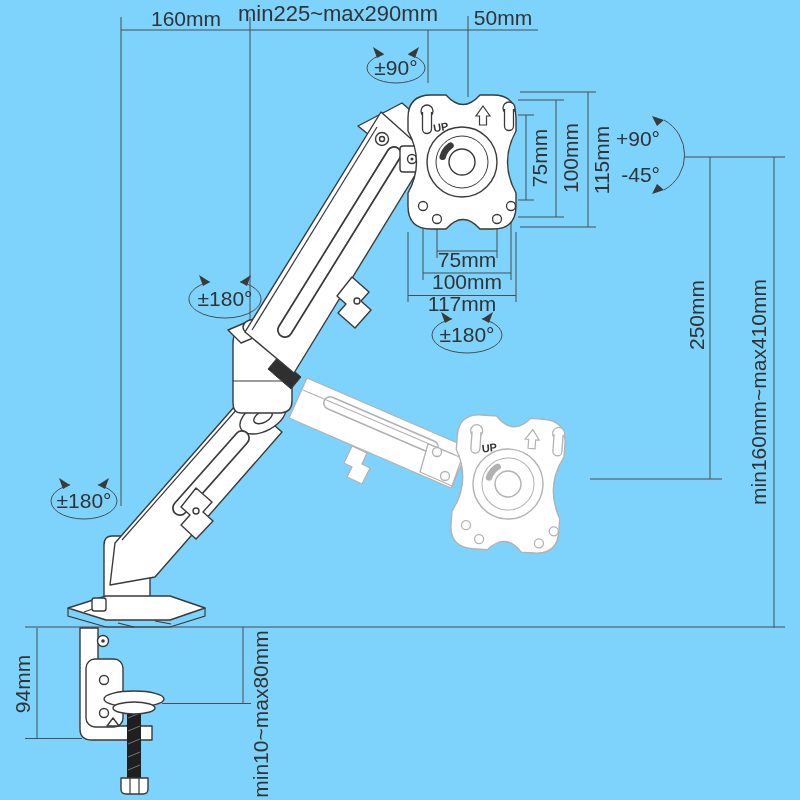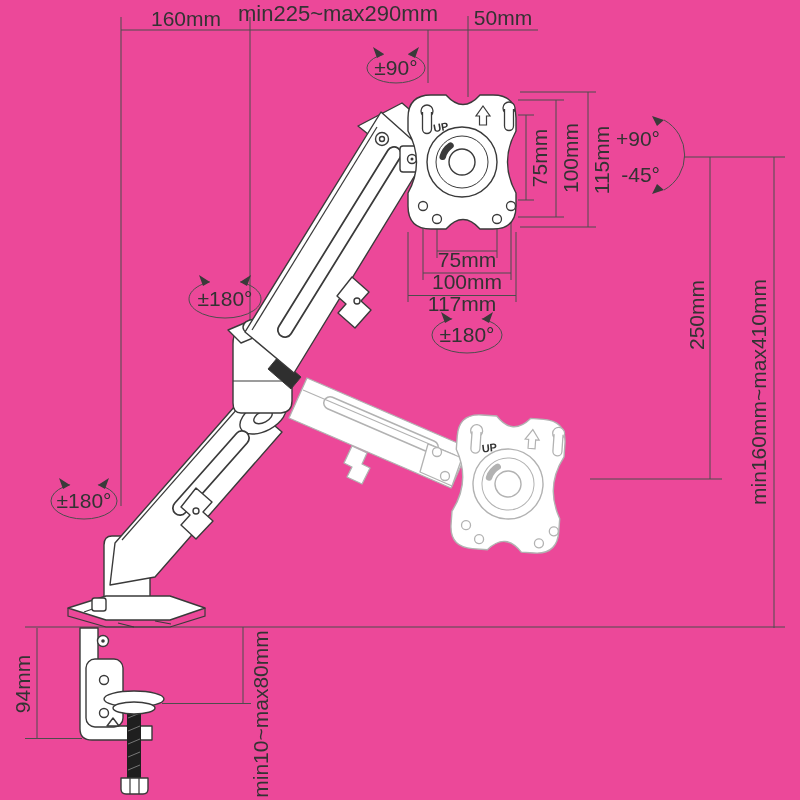--- a/index.html
+++ b/index.html
@@ -1,16 +1,16 @@
 <!DOCTYPE html>
 <html><head>
 <meta charset="utf-8">
 <style>
   html,body{margin:0;padding:0;background:#ffffff;}
-  .stage{width:800px;height:800px;background:#ec4899;position:relative;overflow:hidden;}
+  .stage{width:800px;height:800px;background:#7dd3fc;position:relative;overflow:hidden;}
   svg{display:block;}
   text{font-family:"Liberation Sans","DejaVu Sans",sans-serif;fill:#333333;}
   .dim-line{stroke:#4d4d4d;stroke-width:1;fill:none;}
   .draw{stroke:#3a3a3a;stroke-width:1.4;fill:#ffffff;stroke-linejoin:round;}
   .draw-nf{stroke:#3a3a3a;stroke-width:1.2;fill:none;}
   .arrow{fill:#3a3a3a;stroke:none;}
   .lbl{font-size:21px;}
   .lbl-mid{font-size:22px;}
   .ghost{color:#b2b2b2;}
   .gline{stroke:#b2b2b2;stroke-width:1.3;fill:#ffffff;stroke-linejoin:round;}

